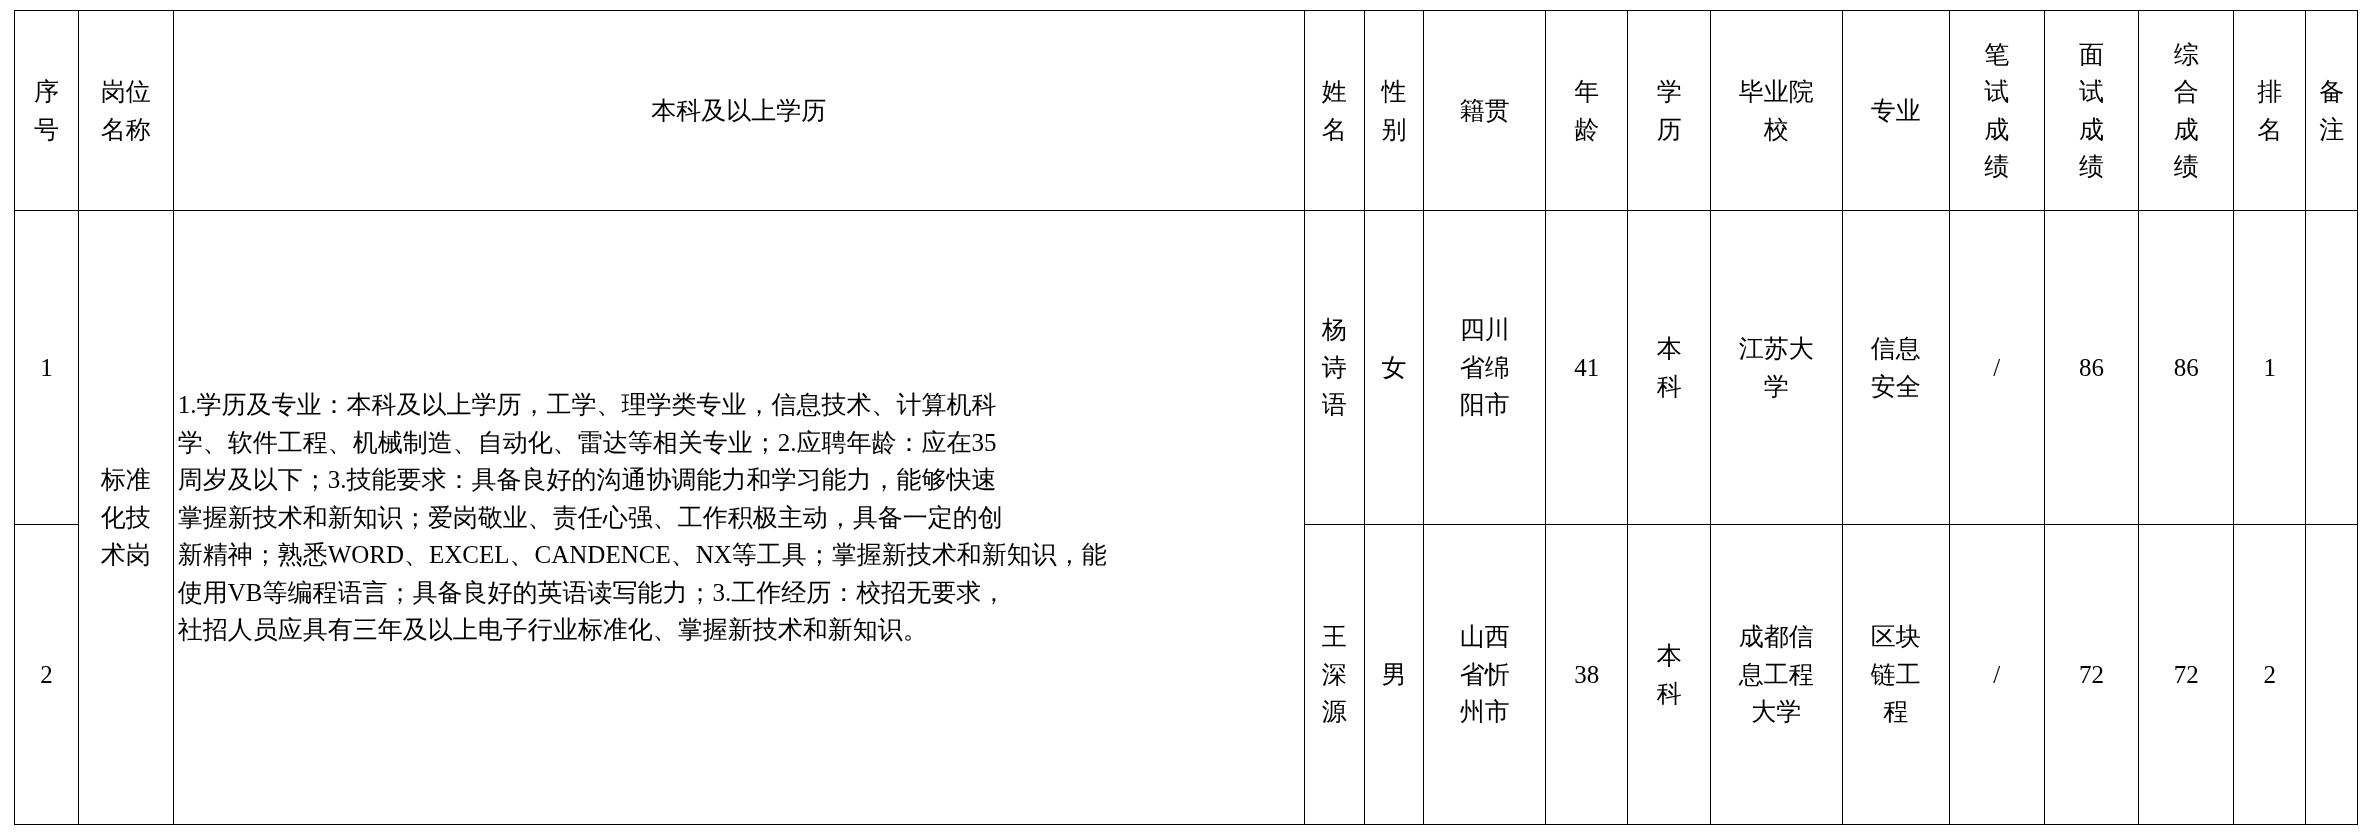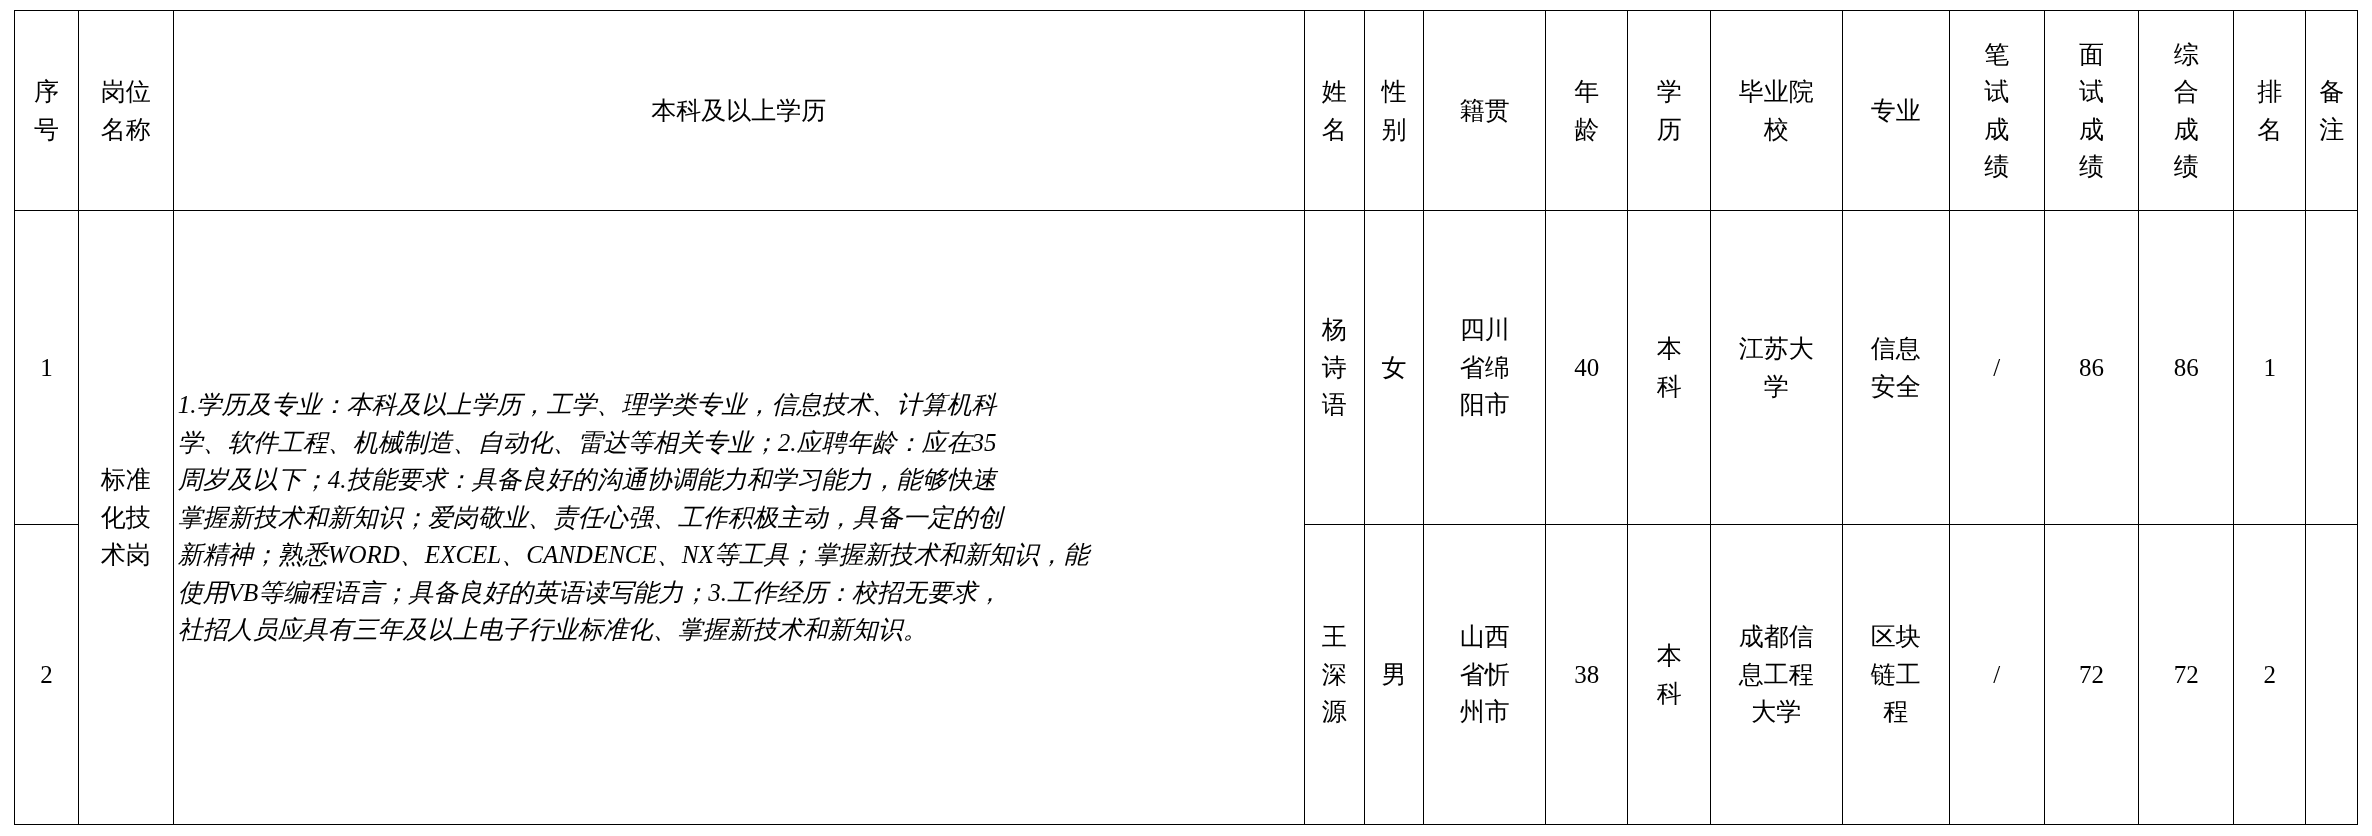--- a/index.html
+++ b/index.html
@@ -52,21 +52,20 @@
     vertical-align: middle;
     font-size: 25px;
     line-height: 2.05;
     padding-left: 14px;
     padding-right: 14px;
   }
   .req-cell p {
     margin: 0;
     text-align: justify;
     text-justify: inter-ideograph;
-    font-style: italic;
   }
   .num {
     font-size: 26px;
   }
   
   col.c-seq      { width: 62px; }
   col.c-post     { width: 92px; }
   col.c-req      { width: 1098px; }
   col.c-name     { width: 58px; }
   col.c-gender   { width: 58px; }
@@ -167,38 +166,38 @@
       <tr style="height:314px;">
         <td class="num">1</td>
         <td class="vtext" rowspan="2">
           <span>标准</span>
             <span>化技</span>
             <span>术岗</span>
         </td>
         <td class="req-cell" rowspan="2">
           <p>1.学历及专业：本科及以上学历，工学、理学类专业，信息技术、计算机科</p>
           <p>学、软件工程、机械制造、自动化、雷达等相关专业；2.应聘年龄：应在35</p>
-          <p>周岁及以下；4.技能要求：具备良好的沟通协调能力和学习能力，能够快速</p>
+          <p>周岁及以下；3.技能要求：具备良好的沟通协调能力和学习能力，能够快速</p>
           <p>掌握新技术和新知识；爱岗敬业、责任心强、工作积极主动，具备一定的创</p>
           <p>新精神；熟悉WORD、EXCEL、CANDENCE、NX等工具；掌握新技术和新知识，能</p>
           <p>使用VB等编程语言；具备良好的英语读写能力；3.工作经历：校招无要求，</p>
           <p>社招人员应具有三年及以上电子行业标准化、掌握新技术和新知识。</p>
         </td>
         <td class="vtext">
           <span>杨</span>
             <span>诗</span>
             <span>语</span>
         </td>
         <td>女</td>
         <td class="vtext">
           <span>四川</span>
             <span>省绵</span>
             <span>阳市</span>
         </td>
-        <td class="num">40</td>
+        <td class="num">41</td>
         <td class="vtext">
           <span>本</span>
             <span>科</span>
         </td>
         <td class="vtext">
           <span>江苏大</span>
             <span>学</span>
         </td>
         <td class="vtext">
           <span>信息</span>

